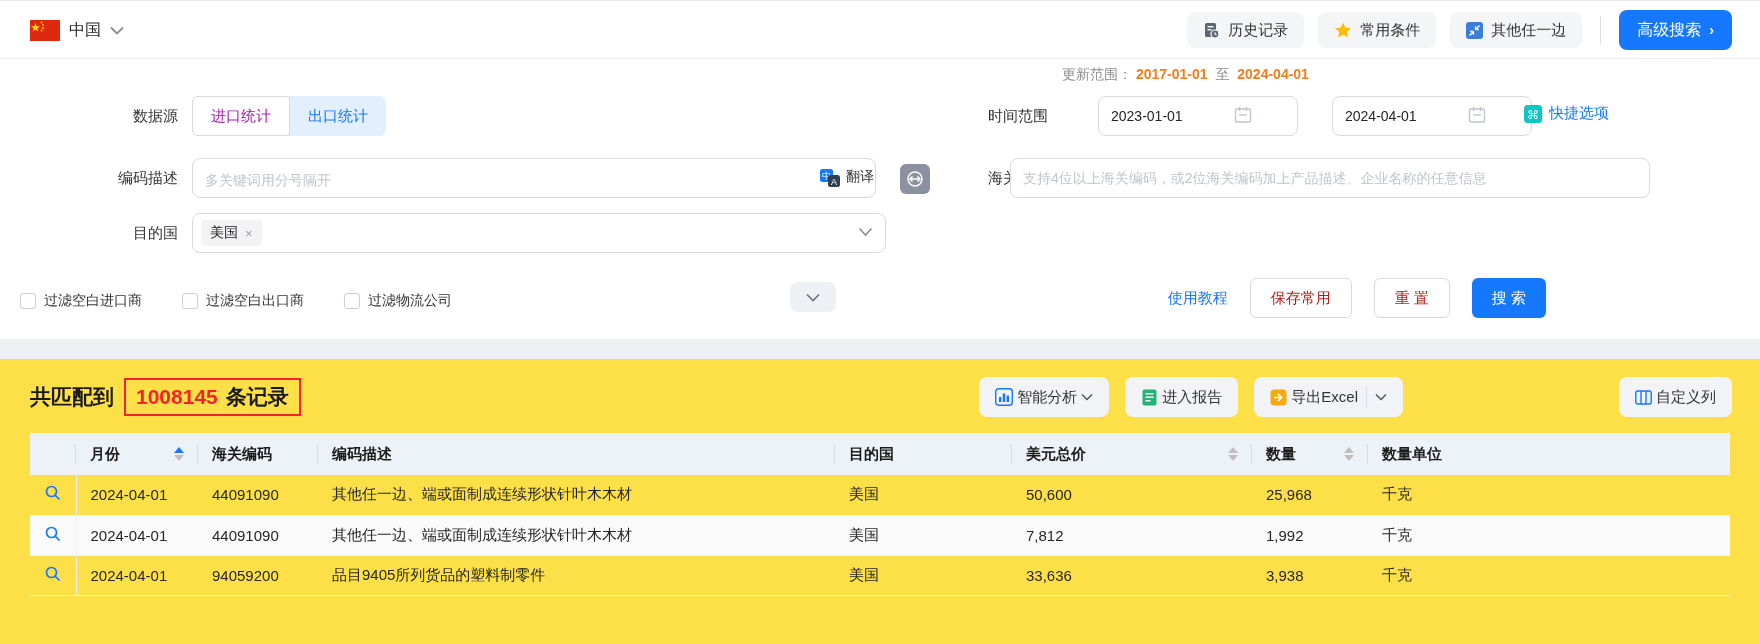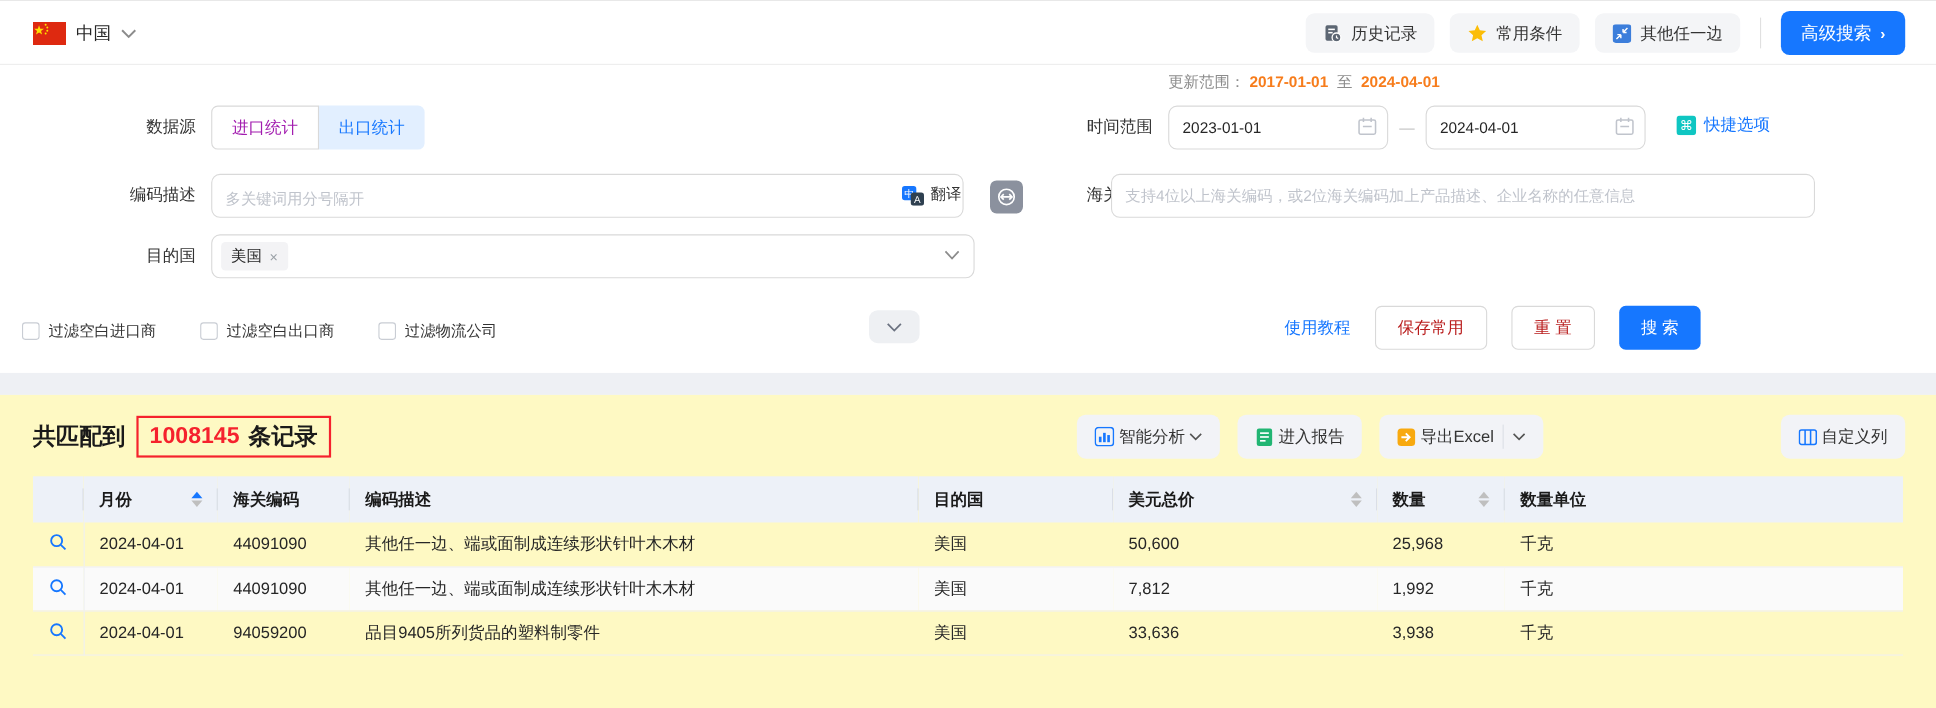--- a/index.html
+++ b/index.html
@@ -26,21 +26,21 @@
 
   .seg { position:absolute; left:192px; top:36px; display:flex; height:40px; }
   .seg-btn { height:40px; padding:0 18px; font-size:15px; display:flex; align-items:center; cursor:pointer; font-family:inherit; }
   .seg-btn.off { background:#fff; border:1px solid #d9d9d9; border-radius:6px 0 0 6px; color:#a21caf; }
   .seg-btn.on  { background:#e2efff; border:none; border-radius:0 6px 6px 0; color:#1677ff; }
 
   .inp { border:1px solid #d9d9d9; border-radius:8px; height:40px; background:#fff; font-size:14px; color:#262626; font-family:inherit; }
   .inp::placeholder { color:#c0c4cc; }
   .date-wrap { position:absolute; top:36px; display:flex; align-items:center; }
   .date-box { position:relative; width:200px; }
-  .date-box input { width:200px; padding:0 34px 0 12px; }
+  .date-box input { width:200px; padding:0 34px 0 12px;margin-left:36px; }
   .date-box .cal { position:absolute; right:10px; top:10px; }
   .date-dash { width:34px; text-align:center; color:#bfbfbf; font-size:14px; }
   .quick { position:absolute; left:1524px; top:44px; display:flex; align-items:center; gap:7px; cursor:pointer; }
   .quick span { color:#1677ff; font-size:15px; }
 
   .kw-wrap { position:absolute; left:192px; top:98px; width:694px; }
   .kw-wrap input { width:684px; padding:4px 86px 0 12px; }
   .translate { position:absolute; right:12px; top:9px; display:flex; align-items:center; gap:6px; cursor:pointer; }
   .translate span { font-size:14px; color:#333; }
   .swap-btn { position:absolute; left:900px; top:104px; width:30px; height:30px; background:#8b919e; border:none; border-radius:6px; display:flex; align-items:center; justify-content:center; cursor:pointer; }
@@ -58,21 +58,21 @@
   .chk-item span { font-size:14px; color:#333; }
   .collapse-pill { position:absolute; left:790px; top:222px; width:46px; height:30px; background:#eef0f3; border:none; border-radius:8px; display:flex; align-items:center; justify-content:center; cursor:pointer; }
   .form-actions { position:absolute; right:214px; top:218px; display:flex; align-items:center; gap:22px; }
   .link { color:#1677ff; font-size:15px; cursor:pointer; text-decoration:none; }
   .ghost-btn { height:40px; padding:0 20px; background:#fff; border:1px solid #d9d9d9; border-radius:6px; font-size:15px; color:#b91c1c; cursor:pointer; font-family:inherit; }
   .primary-btn { height:40px; padding:0 20px; background:#1677ff; border:none; border-radius:6px; font-size:15px; color:#fff; cursor:pointer; font-family:inherit; }
 
   .band { position:absolute; left:0; top:338px; width:1760px; height:20px; background:#eef0f4; }
 
   
-  .results { position:absolute; left:0; top:358px; width:1760px; height:286px; background:#fef9c3; }
+  .results { position:absolute; left:0; top:358px; width:1760px; height:286px; background:#fde047; }
   .results-header { position:absolute; left:30px; top:18px; right:28px; height:40px; display:flex; align-items:center; }
   .match { display:flex; align-items:center; font-size:21px; font-weight:bold; color:#1a1a1a; }
   .red-box { display:flex; align-items:center; border:2px solid #f5222d; padding:3px 10px; margin-left:10px; }
   .red-box .num { color:#f5222d; }
   .red-box .suf { color:#1a1a1a; margin-left:8px; }
   .actions { position:absolute; right:0; top:0; height:40px; display:flex; align-items:center; gap:16px; }
   .act-pill { display:flex; align-items:center; gap:4px; height:40px; padding:0 16px; background:#f2f3f7; border:none; border-radius:8px; font-size:15px; color:#333; cursor:pointer; font-family:inherit; }
   .act-pill .vline { width:1px; height:22px; background:#dcdfe6; margin:0 4px; }
   .custom-cols { margin-left:200px; }
 

